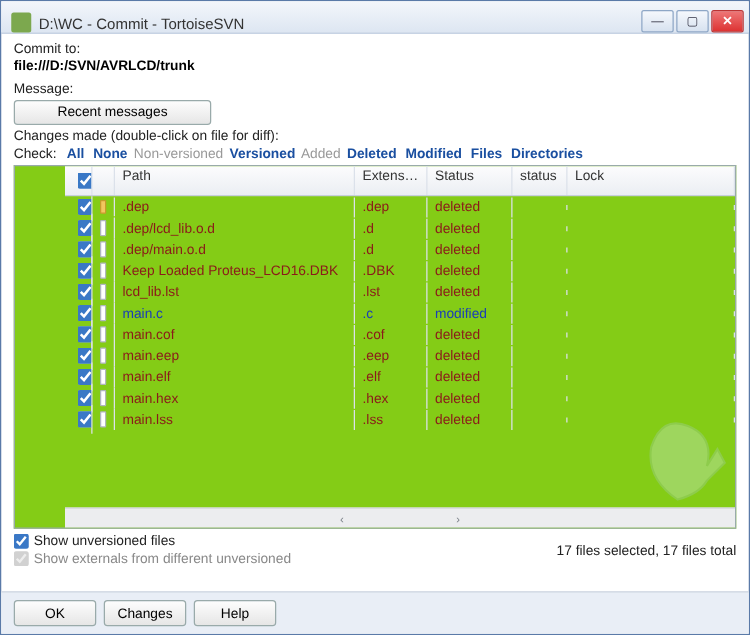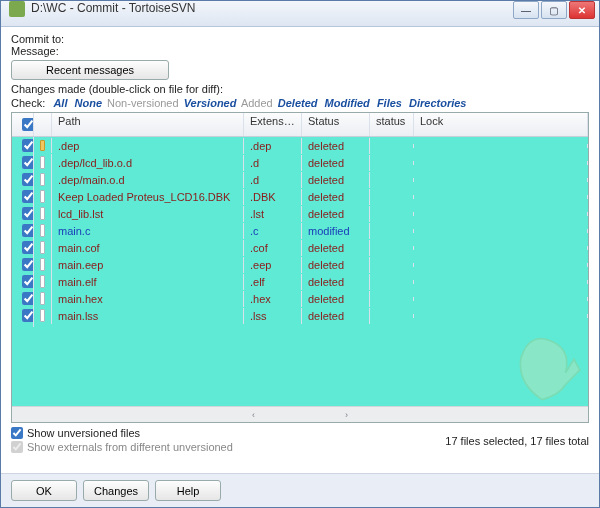--- a/index.html
+++ b/index.html
@@ -20,21 +20,21 @@
     border: 1px solid #5a7aa8;
     display: flex;
     flex-direction: column;
     box-shadow: 0 0 6px rgba(0,0,0,0.3);
   }
   .titlebar {
     height: 26px;
     background: linear-gradient(#f3f6fb, #dde6f2);
     border-bottom: 1px solid #b5c5dc;
     display: flex;
-    align-items: flex-start;
+    align-items: flex-end;
     padding: 0 4px 0 8px;
   }
   .title-icon {
     width: 16px; height: 16px;
     background: #7ca84e;
     border-radius: 2px;
     margin-right: 6px;
   }
   .title-text { flex: 1; font-size: 12px; color: #333; }
   .win-btns { display: flex; gap: 2px; }
@@ -78,31 +78,32 @@
     width: 100%;
     height: 64px;
     border: 1px solid #9aa;
     resize: none;
     font-family: inherit;
     font-size: 11px;
     padding: 3px 5px;
     margin-bottom: 8px;
   }
   .checkrow { font-size: 11px; margin: 2px 0 3px; }
-  .checkrow b { font-weight: bold; font-style: italic; }
+  .checkrow b { font-weight: bold; }
   .checkrow .disabled { color: #999; }
   .checkrow .link { color: #1a4fa0; text-decoration: none; margin: 0 2px; cursor: pointer; }
   .listwrap {
     flex: 1;
     border: 1px solid #9aa;
-    background: #5eead4;
+    background: #84cc16;
     display: flex;
     flex-direction: column;
     min-height: 0;
     position: relative;
+    padding-left: 40px;
   }
   .listhdr {
     display: flex;
     background: linear-gradient(#fcfcfd,#ebeef3);
     border-bottom: 1px solid #c7cfdb;
     font-size: 11px;
     color: #333;
   }
   .listhdr > div, .row > div {
     padding: 2px 6px;
@@ -188,20 +189,21 @@
     <div class="win-btns">
       <div class="win-btn">—</div>
       <div class="win-btn">▢</div>
       <div class="win-btn close">✕</div>
     </div>
   </div>
 
   <div class="content">
 
     <div class="label">Commit to:</div>
+    <div class="url">file:///D:/SVN/AVRLCD/trunk</div>
 
     <div class="label">Message:</div>
     <button class="btn recent-btn">Recent messages</button>
 
     <div class="label">Changes made (double-click on file for diff):</div>
     <div class="checkrow">
       <span>Check:</span>&nbsp;
       <b class="link">All</b>
       <b class="link">None</b>
       <span class="disabled">Non-versioned</span>

